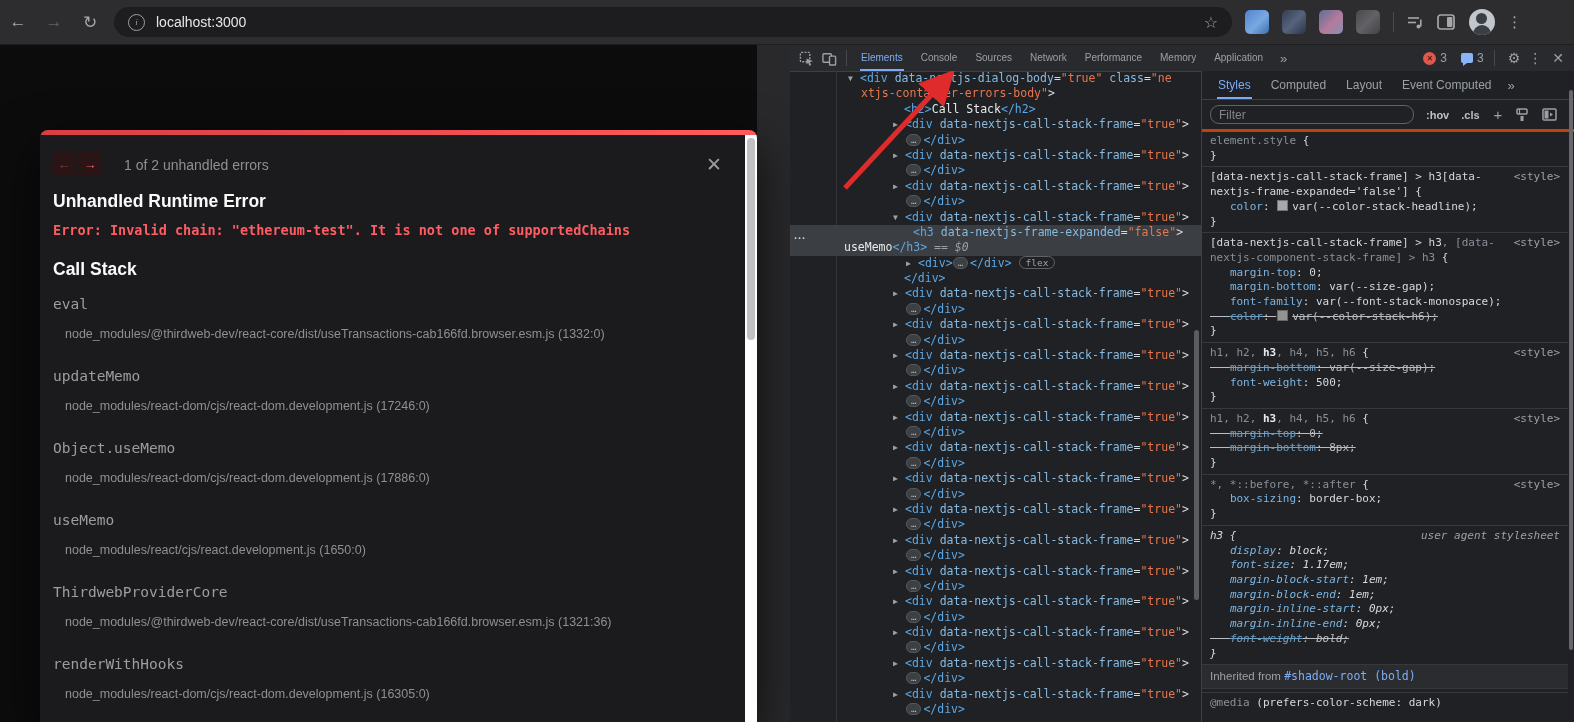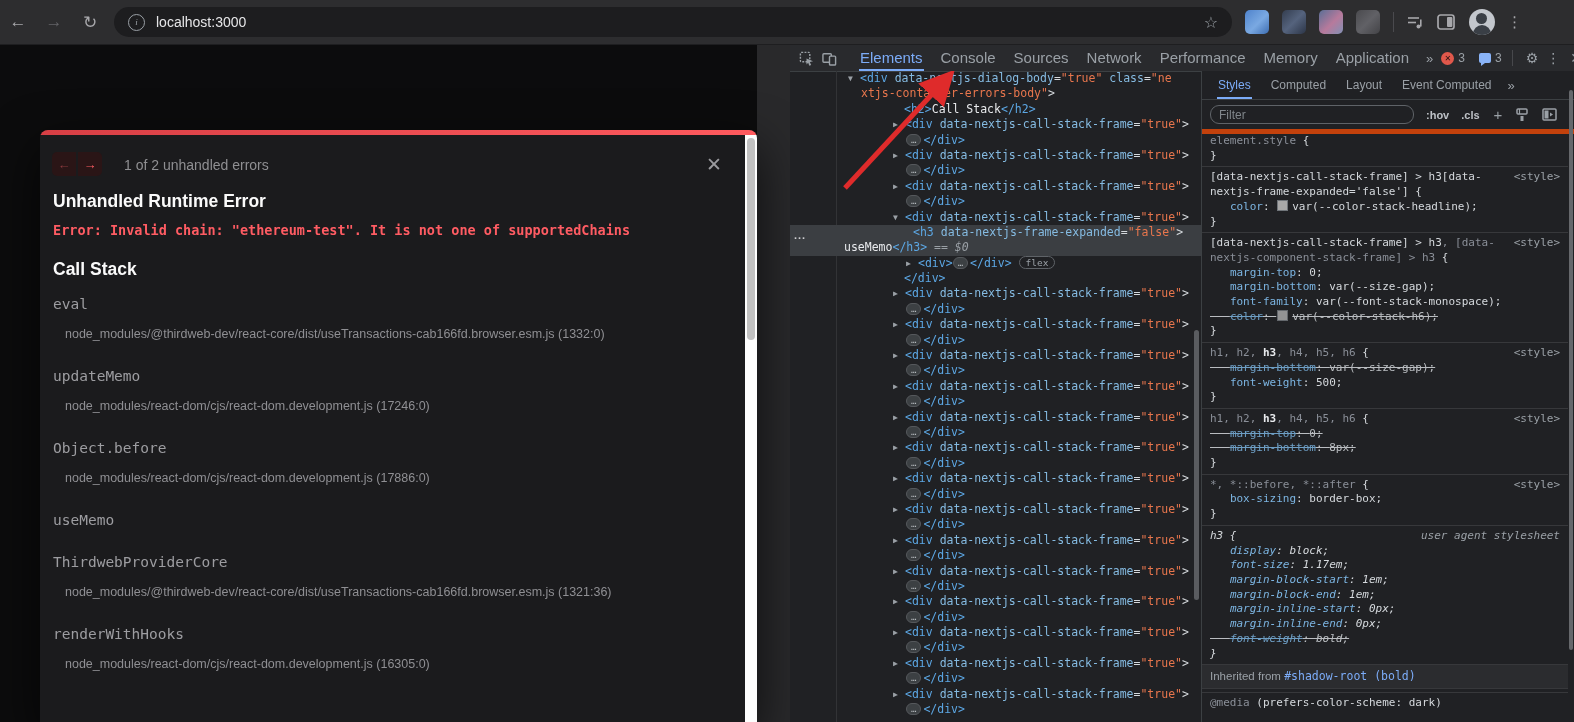--- a/index.html
+++ b/index.html
@@ -46,21 +46,21 @@
   .frame-name{font-family:"DejaVu Sans Mono",monospace;font-size:14.5px;color:#9d9da1;margin-bottom:15px}
   .frame-path{font-size:12.5px;color:#8f8f93;padding-left:12px;line-height:15px}
   .dlg-sb-track{position:absolute;top:5px;right:0;width:12px;height:587px;background:#fdfdfd}
   .dlg-sb-thumb{position:absolute;top:3px;left:2px;width:8px;height:202px;background:#c1c1c1;border-radius:4px}
 
   
   #devtools{position:absolute;left:790px;top:45px;width:784px;height:677px;background:#202124;box-sizing:border-box}
   .dt-toolbar{height:26px;display:flex;align-items:center;border-bottom:1px solid #3c4043;background:#292a2d;padding-left:5px}
   .ticon{margin:0 4px;display:flex}
   .dt-sep{width:1px;height:16px;background:#47484c;margin:0 5px}
-  .dt-tab{font-size:15px;color:#9aa0a6;padding:0 9px;height:26px;line-height:26px;position:relative;flex:0 0 auto}
+  .dt-tab{font-size:10px;color:#9aa0a6;padding:0 9px;height:26px;line-height:26px;position:relative;flex:0 0 auto}
   .dt-tab.active{color:#7cacf8}
   .dt-tab.active::after{content:"";position:absolute;left:8px;right:8px;bottom:0;height:2.5px;background:#7cacf8}
   .more-tabs{color:#9aa0a6;font-size:13px;padding:0 8px}
   .badges{margin-left:auto;display:flex;align-items:center}
   .errb{width:13px;height:13px;border-radius:50%;background:#e1584b;color:#2b1412;font-size:8px;display:flex;align-items:center;justify-content:center}
   .msgb{width:12px;height:10px;background:#8ab4f8;border-radius:2px;position:relative;margin-left:14px}
   .msgb::after{content:"";position:absolute;left:2px;bottom:-3px;border-left:4px solid #8ab4f8;border-bottom:3px solid transparent}
   .bcount{color:#9aa0a6;font-size:12px;margin-left:4px}
   .dt-gear{color:#9aa0a6;font-size:14px;margin-left:8px}
   .dt-dots{color:#9aa0a6;font-size:14px;margin:0 8px}
@@ -86,21 +86,21 @@
   .el-scroll{position:absolute;right:2px;top:259px;width:5px;height:270px;background:#5a5c60;border-radius:3px}
   #annotation{position:absolute;left:40px;top:0;width:170px;height:125px;z-index:5;pointer-events:none}
 
   
   .dt-styles{position:absolute;left:411px;top:26px;right:0;bottom:0;border-left:1px solid #3c4043;overflow:hidden;background:#202124}
   .ss-tabs{height:28px;display:flex;align-items:center;border-bottom:1px solid #3c4043;padding-left:6px}
   .ss-tab{font-size:12px;color:#9aa0a6;padding:0 10px;height:28px;line-height:28px;position:relative;flex:0 0 auto}
   .ss-tab.active{color:#7cacf8}
   .ss-tab.active::after{content:"";position:absolute;left:9px;right:9px;bottom:0;height:2.5px;background:#7cacf8}
   .ss-more{color:#9aa0a6;font-size:13px;padding:0 6px}
-  .ss-toolbar{height:29px;display:flex;align-items:center;border-bottom:5px solid #c2410c;padding:0 8px}
+  .ss-toolbar{height:29px;display:flex;align-items:center;border-bottom:3px solid #c2410c;padding:0 8px}
   #filter{width:186px;height:17px;background:transparent;border:1px solid #5f6368;border-radius:9px;color:#bdc1c6;font-size:12px;padding:0 8px;outline:none;font-family:"Liberation Sans",sans-serif}
   #filter::placeholder{color:#80868b}
   .ss-txtbtn{font-size:11px;color:#bdc1c6;margin-left:12px;font-weight:bold}
   .ss-plus{color:#9aa0a6;font-size:15px;margin-left:14px;line-height:14px}
   .ss-icon{margin-left:13px;display:flex}
   #rules{position:absolute;left:0;top:57px;right:6px;bottom:0;overflow:hidden;padding-top:3px}
   .sl{padding:0 8px;line-height:14.7px;font-family:"DejaVu Sans Mono",monospace;font-size:11px;white-space:pre;color:#d5d9dd}
   .sl.rs{border-top:1px solid #37383b;margin-top:3px;padding-top:3px}
   #rules .sl:first-child{border-top:none;margin-top:0}
   .sl.ua span{font-style:italic}
@@ -174,25 +174,26 @@
 
   <div class="frame">
         <div class="frame-name">eval</div>
         <div class="frame-path">node_modules/@thirdweb-dev/react-core/dist/useTransactions-cab166fd.browser.esm.js (1332:0)</div>
       </div>
       <div class="frame">
         <div class="frame-name">updateMemo</div>
         <div class="frame-path">node_modules/react-dom/cjs/react-dom.development.js (17246:0)</div>
       </div>
       <div class="frame">
-        <div class="frame-name">Object.before</div>
+        <div class="frame-name">Object.useMemo</div>
         <div class="frame-path">node_modules/react-dom/cjs/react-dom.development.js (17886:0)</div>
       </div>
       <div class="frame">
         <div class="frame-name">useMemo</div>
+        <div class="frame-path">node_modules/react/cjs/react.development.js (1650:0)</div>
       </div>
       <div class="frame">
         <div class="frame-name">ThirdwebProviderCore</div>
         <div class="frame-path">node_modules/@thirdweb-dev/react-core/dist/useTransactions-cab166fd.browser.esm.js (1321:36)</div>
       </div>
       <div class="frame">
         <div class="frame-name">renderWithHooks</div>
         <div class="frame-path">node_modules/react-dom/cjs/react-dom.development.js (16305:0)</div>
       </div>
     </div>

